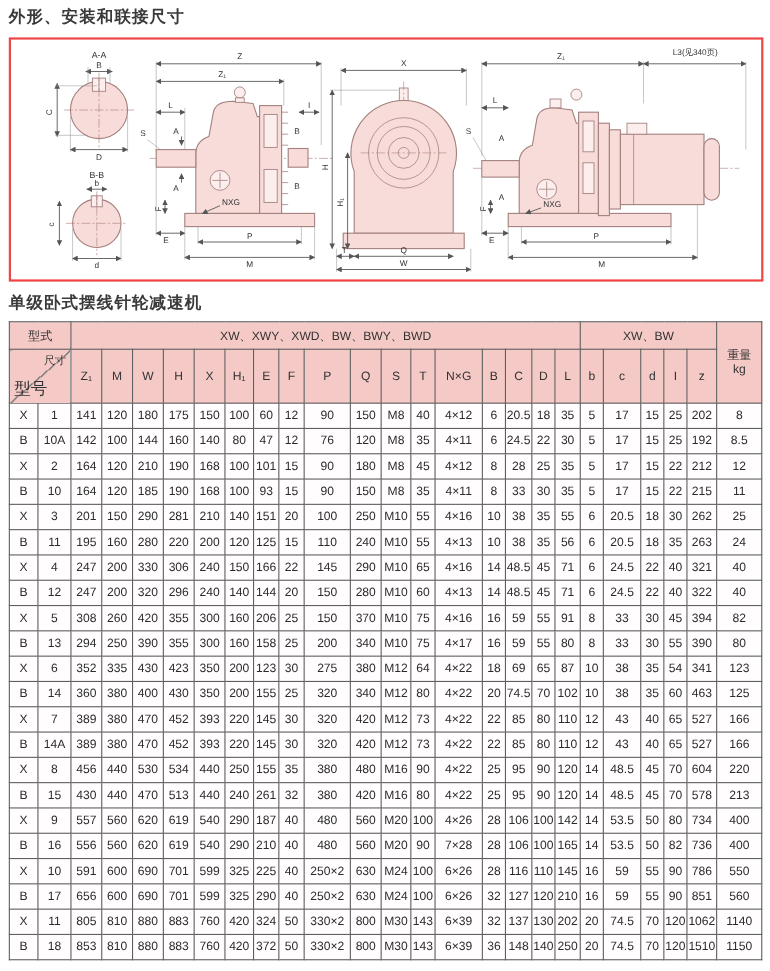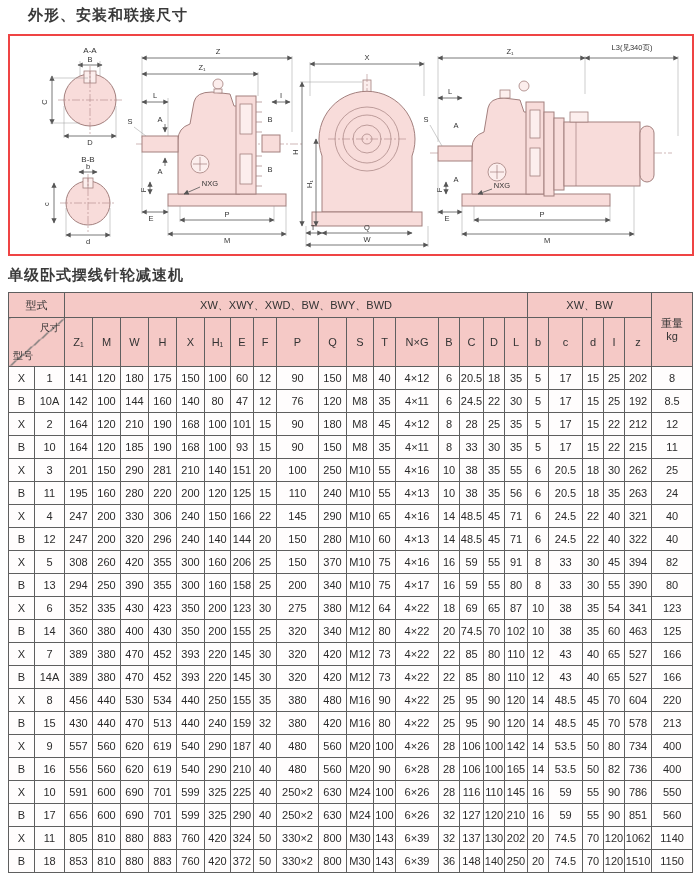--- a/index.html
+++ b/index.html
@@ -4,21 +4,21 @@
 <style>
   html,body{margin:0;padding:0;}
   body{
     width:700px;height:883px;position:relative;background:#fff;
     font-family:"Liberation Sans","DejaVu Sans",sans-serif;overflow:hidden;
   }
   .page-title{
     position:absolute;left:8px;font-size:15px;font-weight:bold;color:#3a3a3a;
     letter-spacing:1px;
   }
-  #title1{top:6px;margin-left:20px;}
+  #title1{top:6px;}
   #title2{top:266px;}
   #drawing-box{
     position:absolute;left:8px;top:34px;width:682px;height:218px;
     border:2px solid #ef4444;background:#fff;
   }
   #drawing-box svg{display:block;}
   svg text{font-size:7.5px;fill:#333;font-family:"Liberation Sans","DejaVu Sans",sans-serif;}
   svg text.ttl{font-size:8px;}
   .mach{fill:#f8dcda;stroke:#a3807e;stroke-width:1;}
   .machd{fill:#fceeed;stroke:#a3807e;stroke-width:0.8;}
@@ -40,21 +40,21 @@
   #spec-table tbody td{height:22px;line-height:22px;background:#fffdfd;}
   .diag{
     position:relative;
     background:
       linear-gradient(to bottom right,
         rgba(0,0,0,0) calc(50% - 0.6px), #777 calc(50% - 0.6px),
         #777 calc(50% + 0.6px), rgba(0,0,0,0) calc(50% + 0.6px)),
       #f5c9c6 !important;
   }
   .diag .tr{position:absolute;top:3px;right:4px;font-size:10px;}
-  .diag .bl{position:absolute;bottom:3px;left:4px;font-size:10px;}
+  .diag .bl{position:absolute;bottom:3px;left:4px;font-size:15px;}
   .wt div{line-height:13px;text-align:center;}
 </style>
 </head>
 <body>
 
 <div id="title1" class="page-title">外形、安装和联接尺寸</div>
 
 <div id="drawing-box">
 <svg width="682" height="216" viewBox="0 0 682 216">
   <defs>
@@ -727,21 +727,21 @@
       </tr>
       <tr>
         <td>B</td>
         <td>15</td>
         <td>430</td>
         <td>440</td>
         <td>470</td>
         <td>513</td>
         <td>440</td>
         <td>240</td>
-        <td>159</td>
+        <td>261</td>
         <td>32</td>
         <td>380</td>
         <td>420</td>
         <td>M16</td>
         <td>80</td>
         <td>4×22</td>
         <td>25</td>
         <td>95</td>
         <td>90</td>
         <td>120</td>
@@ -787,21 +787,21 @@
         <td>620</td>
         <td>619</td>
         <td>540</td>
         <td>290</td>
         <td>210</td>
         <td>40</td>
         <td>480</td>
         <td>560</td>
         <td>M20</td>
         <td>90</td>
-        <td>6×28</td>
+        <td>7×28</td>
         <td>28</td>
         <td>106</td>
         <td>100</td>
         <td>165</td>
         <td>14</td>
         <td>53.5</td>
         <td>50</td>
         <td>82</td>
         <td>736</td>
         <td>400</td>

